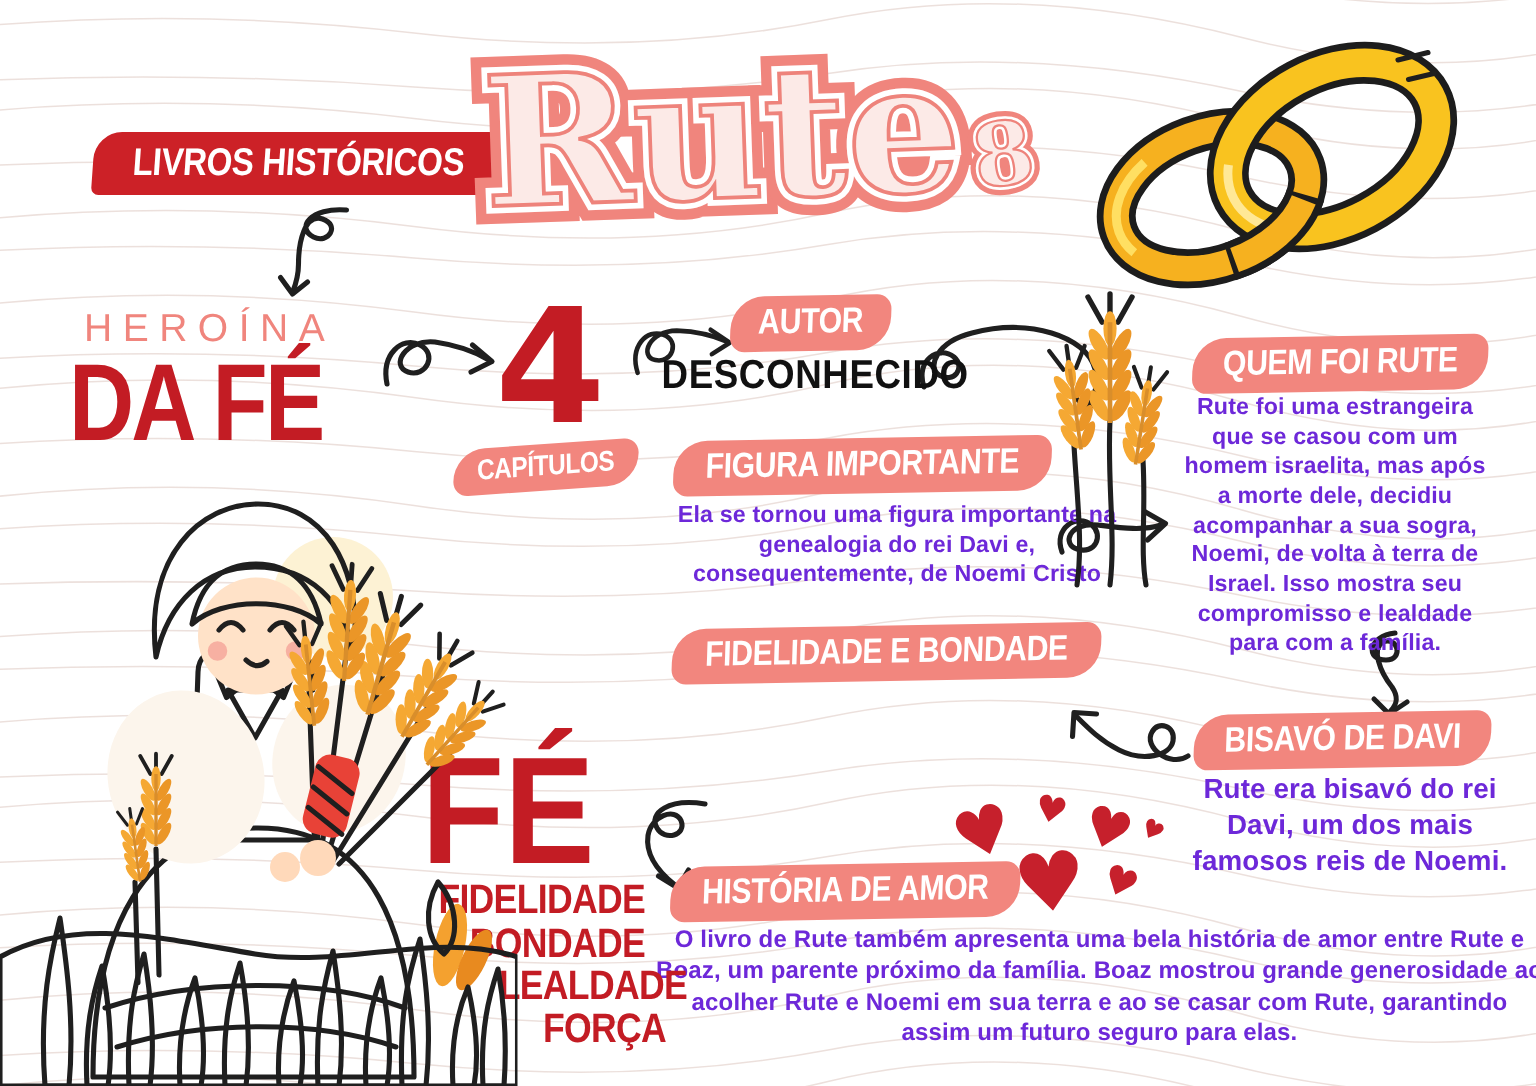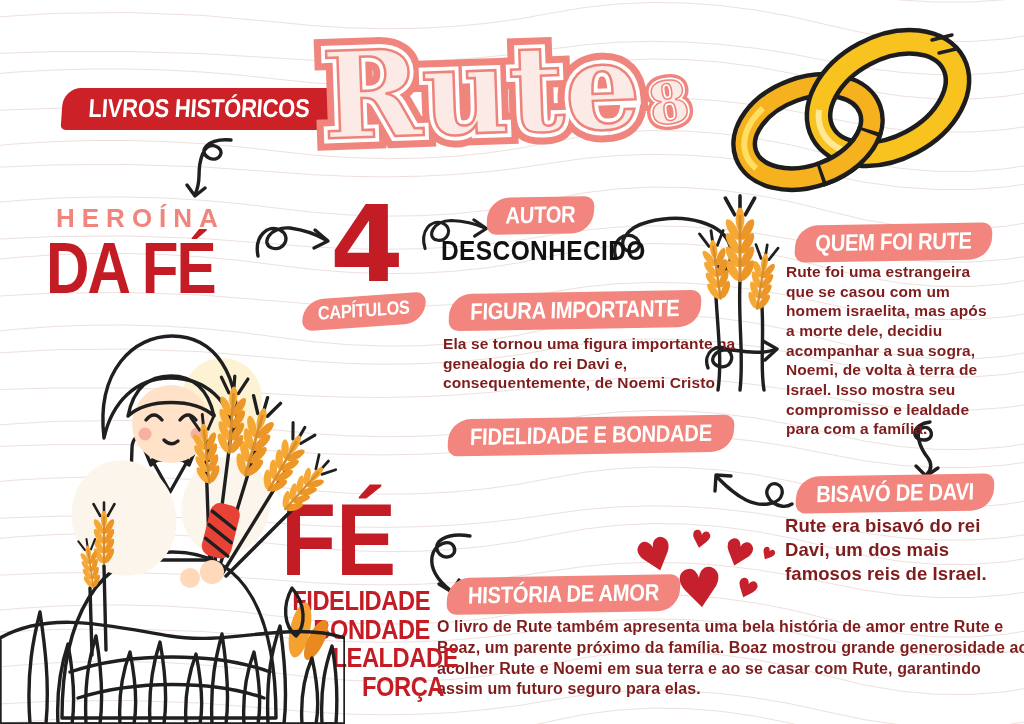--- a/index.html
+++ b/index.html
@@ -10,22 +10,22 @@
 
   
   .badge{position:absolute;background:#f2867e;color:#fff;font-weight:700;white-space:nowrap;
          font-size:21px;padding:6px 17px 7px;border-radius:22px 10px 22px 10px;
          transform:rotate(-1deg) skewX(-3deg);letter-spacing:-.3px;}
   .badge span{display:inline-block;transform:scale(.96,1.12);}
   .badge-red{background:#cc2127;border-radius:18px 5px 12px 5px;transform:skewX(-4deg);
              font-size:23px;padding:7px 22px 8px;}
 
   
-  .para{position:absolute;font-weight:700;font-size:15.5px;line-height:1.27;color:#7f1d1d;
-        letter-spacing:.1px;}
+  .para{position:absolute;font-weight:700;font-size:15.5px;line-height:1.27;color:#6d28d9;
+        letter-spacing:.1px;text-align:center;}
 
   
   .title-stack{position:absolute;left:300px;top:16px;width:364px;height:190px;
                transform:rotate(-2deg);}
   .title-layer{position:absolute;left:0;top:0;width:100%;text-align:center;
                font-family:"DejaVu Serif",serif;font-weight:700;font-size:120px;line-height:1.25;}
   .t-back{color:#f0857d;-webkit-text-stroke:24px #f0857d;
           text-shadow:10px 0 #f0857d,-10px 0 #f0857d,0 10px #f0857d,0 -10px #f0857d,
                       7px 7px #f0857d,-7px 7px #f0857d,7px -7px #f0857d,-7px -7px #f0857d;}
   .t-mid{color:#fff;-webkit-text-stroke:10px #fff;
@@ -36,21 +36,21 @@
   .num8-stack{position:absolute;left:634px;top:66px;width:72px;height:90px;transform:rotate(-9deg);}
   .num8-layer{position:absolute;left:0;top:0;width:100%;text-align:center;
               font-family:"DejaVu Serif",serif;font-weight:700;font-size:58px;line-height:1.3;}
   .n-back{color:#f0857d;-webkit-text-stroke:12px #f0857d;
           text-shadow:5px 0 #f0857d,-5px 0 #f0857d,0 5px #f0857d,0 -5px #f0857d;}
   .n-mid{color:#fff;-webkit-text-stroke:5px #fff;
          text-shadow:2px 0 #fff,-2px 0 #fff,0 2px #fff,0 -2px #fff;}
   .n-front{color:#fceae7;-webkit-text-stroke:1.5px #ee837b;}
 
   
-  .kicker{position:absolute;left:56px;top:203px;color:#f0857d;font-weight:700;font-size:26px;
+  .kicker{position:absolute;left:56px;top:203px;color:#f0857d;font-weight:400;font-size:26px;
           letter-spacing:7px;}
   .dafe{position:absolute;left:46px;top:226px;color:#c31c24;font-weight:700;font-size:64px;
         letter-spacing:-2px;transform:scale(.94,1.14);transform-origin:left top;}
   .big4{position:absolute;left:330px;top:192px;color:#c31c24;font-weight:700;font-size:106px;
         font-family:"DejaVu Sans",sans-serif;line-height:1;}
   .cap-badge{left:302px;top:296px;font-size:17px;transform:rotate(-4deg) skewX(-3deg);
              padding:5px 14px 6px;}
 
   .descon{position:absolute;left:441px;top:235px;color:#111;font-weight:700;font-size:25px;
           letter-spacing:.4px;transform:scale(.98,1.08);transform-origin:left top;}
@@ -216,21 +216,21 @@
   </div>
   <div class="para" style="left:786px;top:262px;width:208px;">Rute foi uma estrangeira que se casou com um homem israelita, mas após a morte dele, decidiu acompanhar a sua sogra, Noemi, de volta à terra de Israel. Isso mostra seu compromisso e lealdade para com a família.</div>
 
   <div class="badge" style="left:448px;top:417px;">
     <span>FIDELIDADE E BONDADE</span>
   </div>
 
   <div class="badge" style="left:796px;top:475px;">
     <span>BISAVÓ DE DAVI</span>
   </div>
-  <div class="para" style="left:785px;top:514px;width:230px;font-size:18.5px;line-height:1.3;">Rute era bisavó do rei Davi, um dos mais famosos reis de Israel.</div>
+  <div class="para" style="left:785px;top:514px;width:230px;font-size:18.5px;line-height:1.3;">Rute era bisavó do rei Davi, um dos mais famosos reis de Noemi.</div>
 
   <span class="heart" style="left:636px;top:534px;font-size:44px;transform:rotate(-18deg);">♥</span>
   <span class="heart" style="left:690px;top:528px;font-size:24px;transform:rotate(12deg);">♥</span>
   <span class="heart" style="left:722px;top:536px;font-size:36px;transform:rotate(18deg);">♥</span>
   <span class="heart" style="left:676px;top:562px;font-size:54px;transform:rotate(-6deg);">♥</span>
   <span class="heart" style="left:735px;top:576px;font-size:26px;transform:rotate(22deg);">♥</span>
   <span class="heart" style="left:760px;top:546px;font-size:17px;transform:rotate(30deg);">♥</span>
 
   <div class="badge" style="left:447px;top:576px;">
     <span>HISTÓRIA DE AMOR</span>

